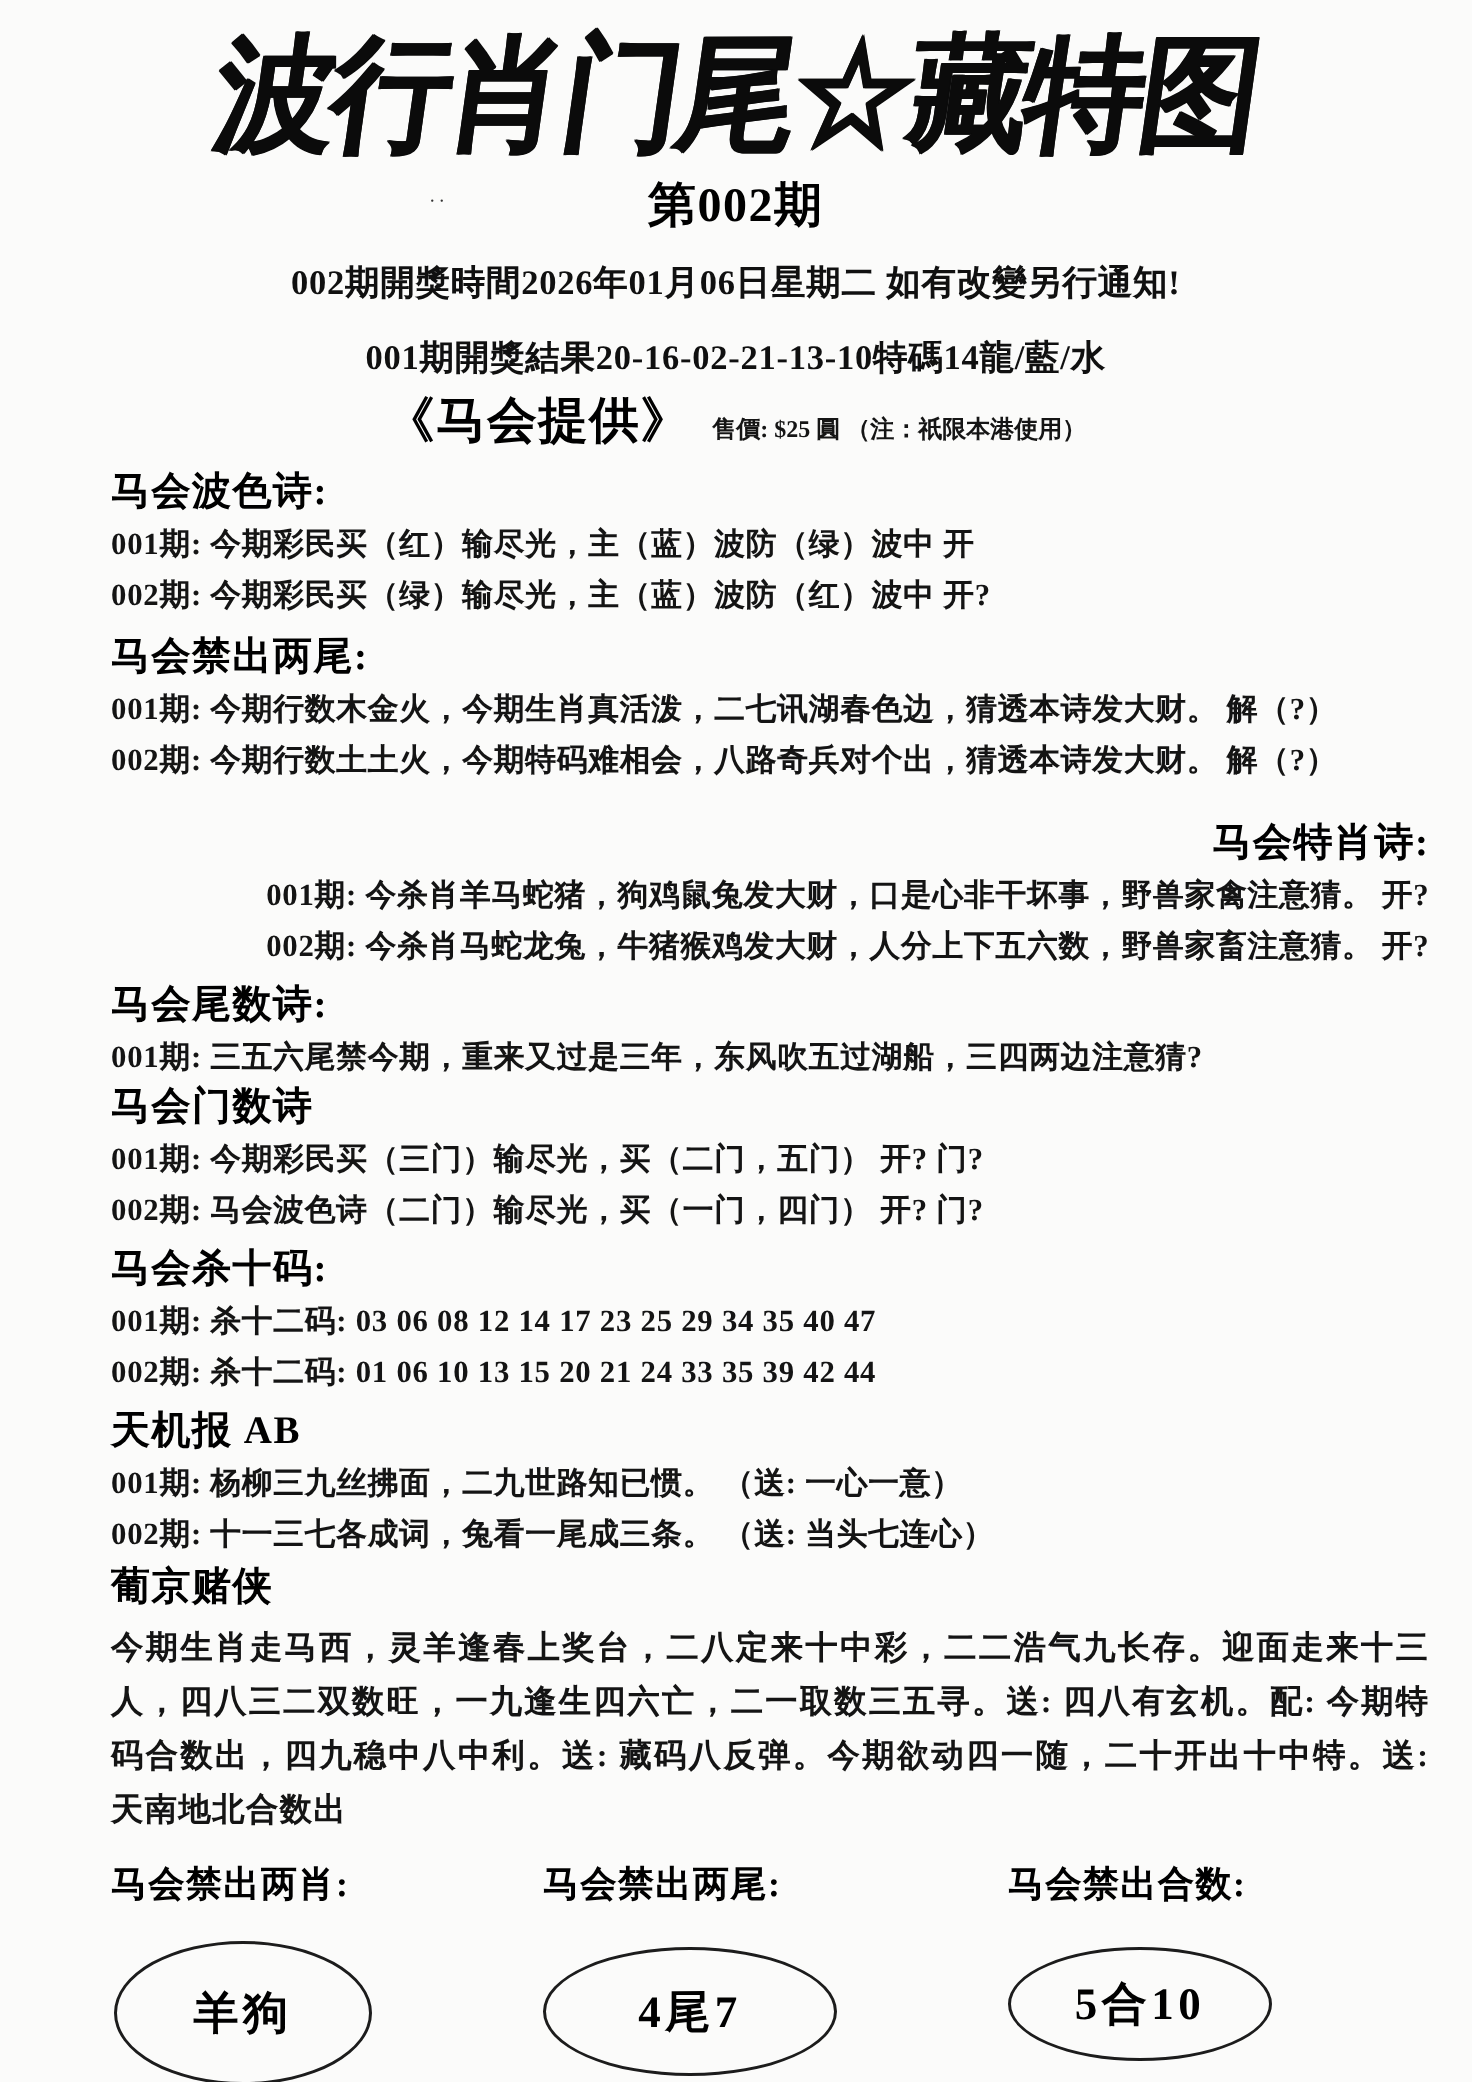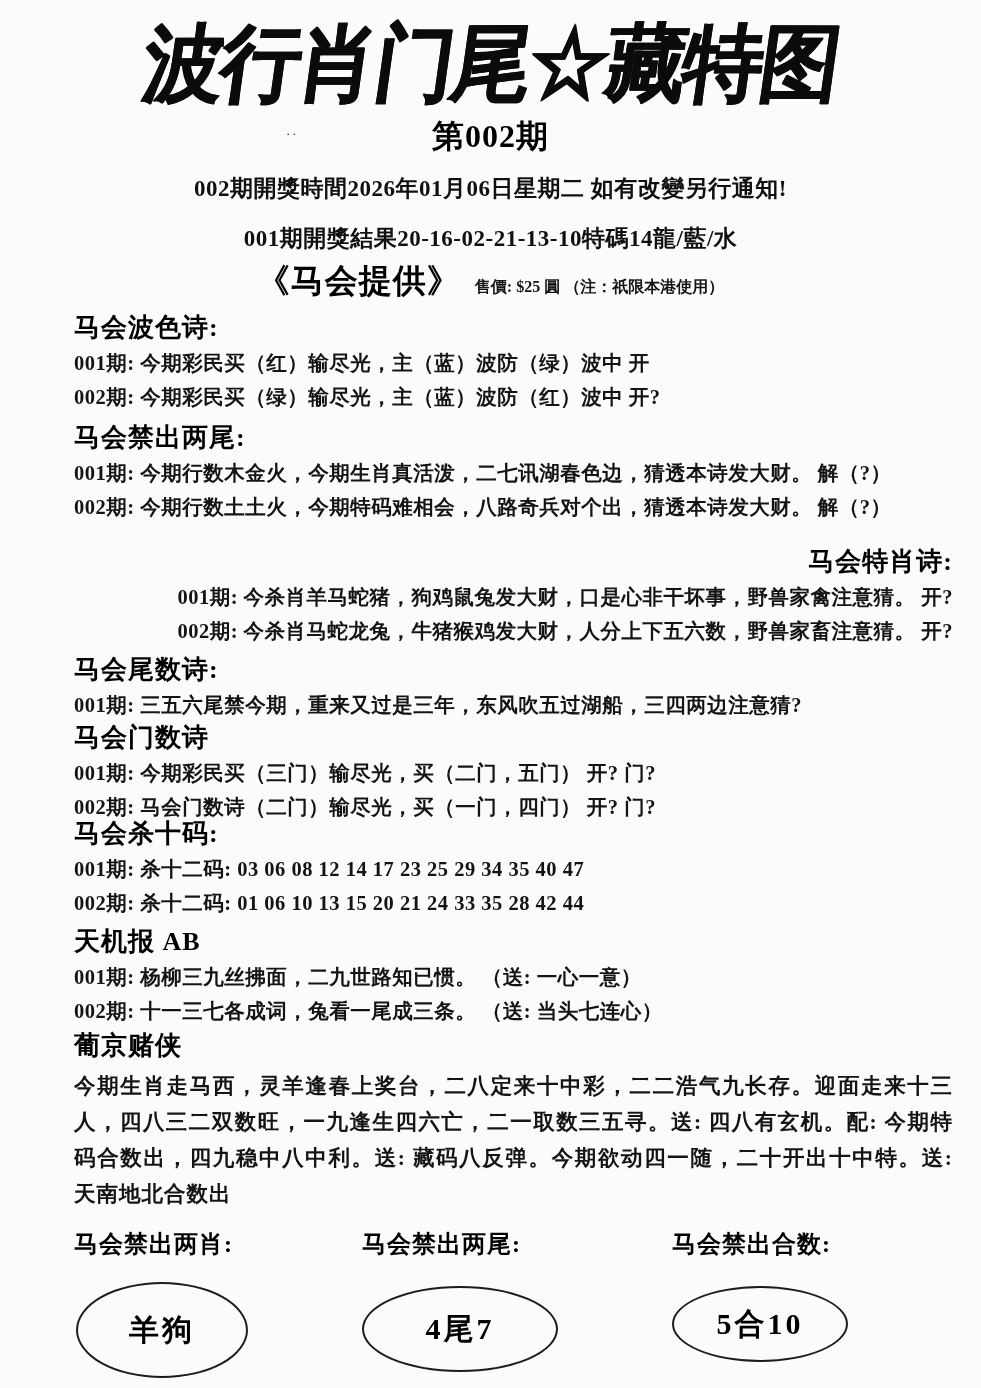--- a/index.html
+++ b/index.html
@@ -52,21 +52,21 @@
   }
   .sec .line{
     margin:9px 0 0 0;font-size:20.5px;font-weight:700;line-height:25px;
     white-space:pre-wrap;color:#141414;letter-spacing:0.5px;
   }
   .s1{margin-top:6px;}
   .s2{margin-top:14px;}
   .s3{margin-top:28px;text-align:right;}
   .s4{margin-top:12px;}
   .s5{margin-top:6px;}
-  .s6{}
+  .s6{margin-top:12px;}
   .s7{margin-top:12px;}
   .s8{margin-top:8px;}
   .para{
     margin:8px 0 0 0;font-size:21.5px;font-weight:700;line-height:36px;
     text-align:justify;color:#141414;letter-spacing:1px;
   }
 
   
   .bans{display:flex;padding:0 0 0 74px;margin-top:16px;}
   .ban{display:flex;flex-direction:column;}
@@ -122,27 +122,27 @@
     </section>
 
     <section class="sec s4">
       <h2 class="sh">马会尾数诗:</h2>
       <p class="line">001期: 三五六尾禁今期，重来又过是三年，东风吹五过湖船，三四两边注意猜?</p>
     </section>
 
     <section class="sec s5">
       <h2 class="sh">马会门数诗</h2>
       <p class="line">001期: 今期彩民买（三门）输尽光，买（二门，五门） 开? 门?</p>
-      <p class="line">002期: 马会门数诗（二门）输尽光，买（一门，四门） 开? 门?</p>
+      <p class="line">002期: 马会波色诗（二门）输尽光，买（一门，四门） 开? 门?</p>
     </section>
 
     <section class="sec s6">
       <h2 class="sh">马会杀十码:</h2>
       <p class="line">001期: 杀十二码: 03 06 08 12 14 17 23 25 29 34 35 40 47</p>
-      <p class="line">002期: 杀十二码: 01 06 10 13 15 20 21 24 33 35 28 42 44</p>
+      <p class="line">002期: 杀十二码: 01 06 10 13 15 20 21 24 33 35 39 42 44</p>
     </section>
 
     <section class="sec s7">
       <h2 class="sh">天机报 AB</h2>
       <p class="line">001期: 杨柳三九丝拂面，二九世路知已惯。 （送: 一心一意）</p>
       <p class="line">002期: 十一三七各成词，兔看一尾成三条。 （送: 当头七连心）</p>
     </section>
 
     <section class="sec s8">
       <h2 class="sh">葡京赌侠</h2>

